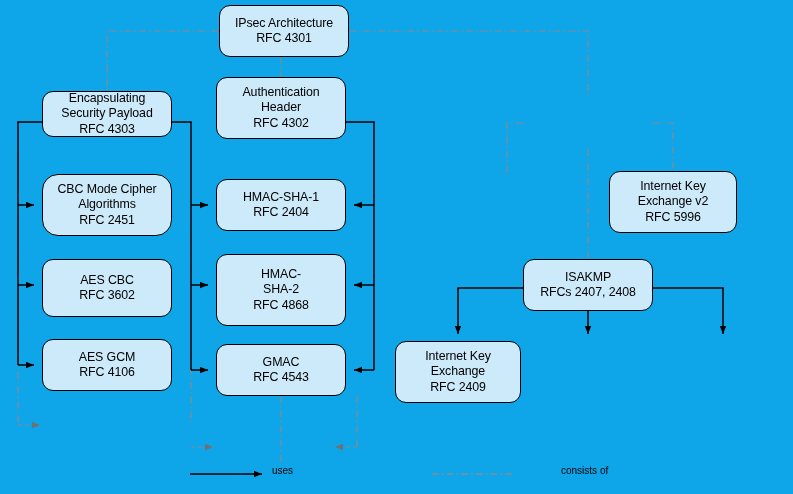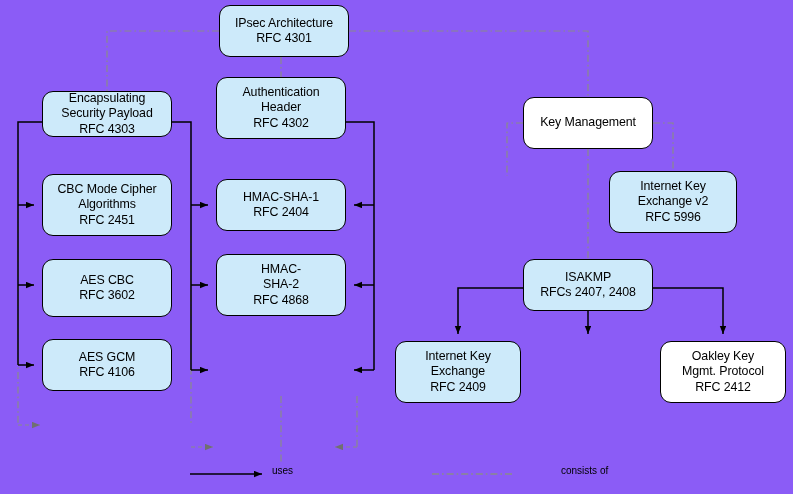--- a/index.html
+++ b/index.html
@@ -1,17 +1,17 @@
 <!DOCTYPE html>
 <html><head>
 <meta charset="utf-8">
 <style>
   html,body{margin:0;padding:0;background:#ffffff;}
   body{font-family:"Liberation Sans","DejaVu Sans",sans-serif;}
-  #canvas{position:relative;width:793px;height:494px;background:#8b5cf6;overflow:hidden;}
+  #canvas{position:relative;width:793px;height:494px;background:#0ea5e9;overflow:hidden;}
   svg.wires{position:absolute;left:0;top:0;width:793px;height:494px;pointer-events:none;}
   .node{
     position:absolute;
     box-sizing:border-box;
     border:1.6px solid #000000;
     border-radius:11px;
     background:#cdeafa;
     display:flex;
     flex-direction:column;
     align-items:center;
@@ -117,25 +117,22 @@
     <span class="ln">Security Payload</span>
     <span class="ln">RFC 4303</span>
   </div>
 
   <div class="node" style="left:216px;top:77px;width:130px;height:62px;">
     <span class="ln">Authentication</span>
     <span class="ln">Header</span>
     <span class="ln">RFC 4302</span>
   </div>
 
-  <div class="node white" style="left:523px;top:97px;width:130px;height:52px;">
-    <span class="ln">Key Management</span>
-  </div>
 
-  <div class="node" style="left:42px;top:174px;width:130px;height:62px;">
+  <div class="node" style="left:42px;top:174px;width:130px;height:62px;border-radius:16px;">
     <span class="ln">CBC Mode Cipher</span>
     <span class="ln">Algorithms</span>
     <span class="ln">RFC 2451</span>
   </div>
 
   <div class="node" style="left:216px;top:179px;width:130px;height:52px;">
     <span class="ln">HMAC-SHA-1</span>
     <span class="ln">RFC 2404</span>
   </div>
 
@@ -144,46 +141,45 @@
     <span class="ln">Internet Key</span>
     <span class="ln">Exchange v2</span>
     <span class="ln">RFC 5996</span>
   </div>
 
   <div class="node" style="left:42px;top:259px;width:130px;height:58px;">
     <span class="ln">AES CBC</span>
     <span class="ln">RFC 3602</span>
   </div>
 
-  <div class="node" style="left:216px;top:254px;width:130px;height:62px;">
+  <div class="node" style="left:216px;top:254px;width:130px;height:72px;">
     <span class="ln">HMAC-</span>
     <span class="ln">SHA-2</span>
     <span class="ln">RFC 4868</span>
   </div>
 
   <div class="node" style="left:523px;top:259px;width:130px;height:52px;">
     <span class="ln">ISAKMP</span>
     <span class="ln">RFCs 2407, 2408</span>
   </div>
 
   <div class="node" style="left:42px;top:339px;width:130px;height:52px;">
     <span class="ln">AES GCM</span>
     <span class="ln">RFC 4106</span>
   </div>
 
+  <div class="node" style="left:216px;top:344px;width:130px;height:52px;">
+    <span class="ln">GMAC</span>
+    <span class="ln">RFC 4543</span>
+  </div>
 
   <div class="node" style="left:395px;top:341px;width:126px;height:62px;">
     <span class="ln">Internet Key</span>
     <span class="ln">Exchange</span>
     <span class="ln">RFC 2409</span>
   </div>
 
 
-  <div class="node white" style="left:660px;top:341px;width:126px;height:62px;">
-    <span class="ln">Oakley Key</span>
-    <span class="ln">Mgmt. Protocol</span>
-    <span class="ln">RFC 2412</span>
-  </div>
 
   <div class="legend-label" style="left:272px;top:465px;">uses</div>
   <div class="legend-label" style="left:525px;top:465px;margin-left:36px;">consists of</div>
 
 </div>
 
 </body></html>

